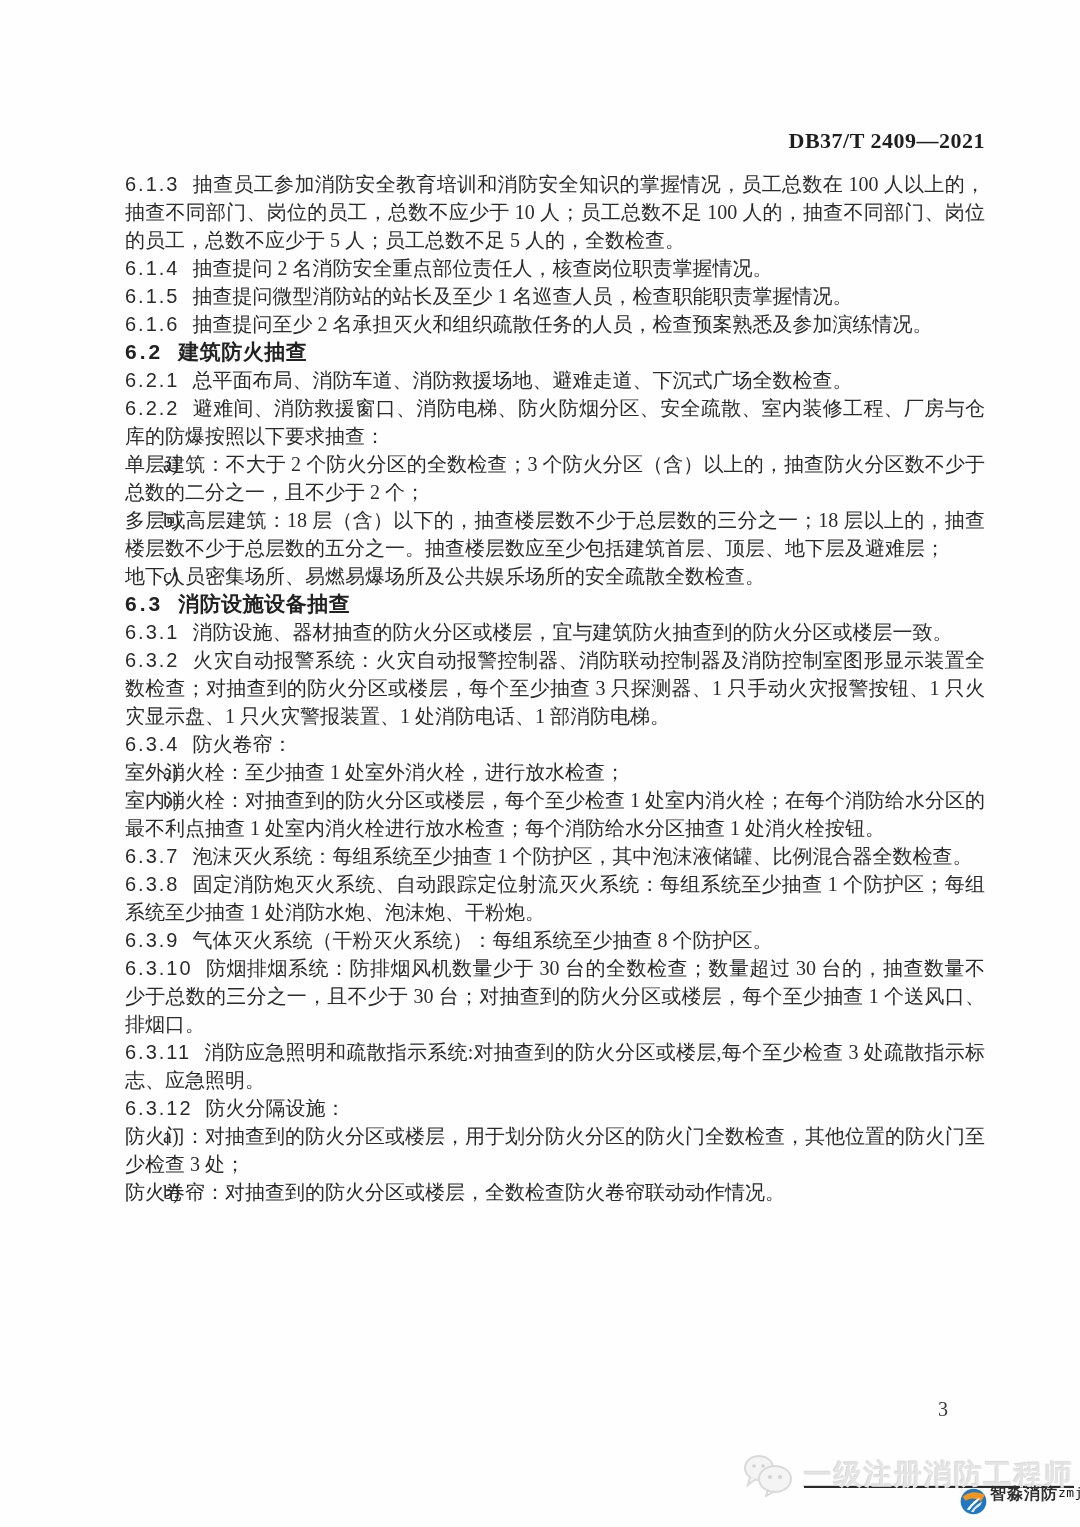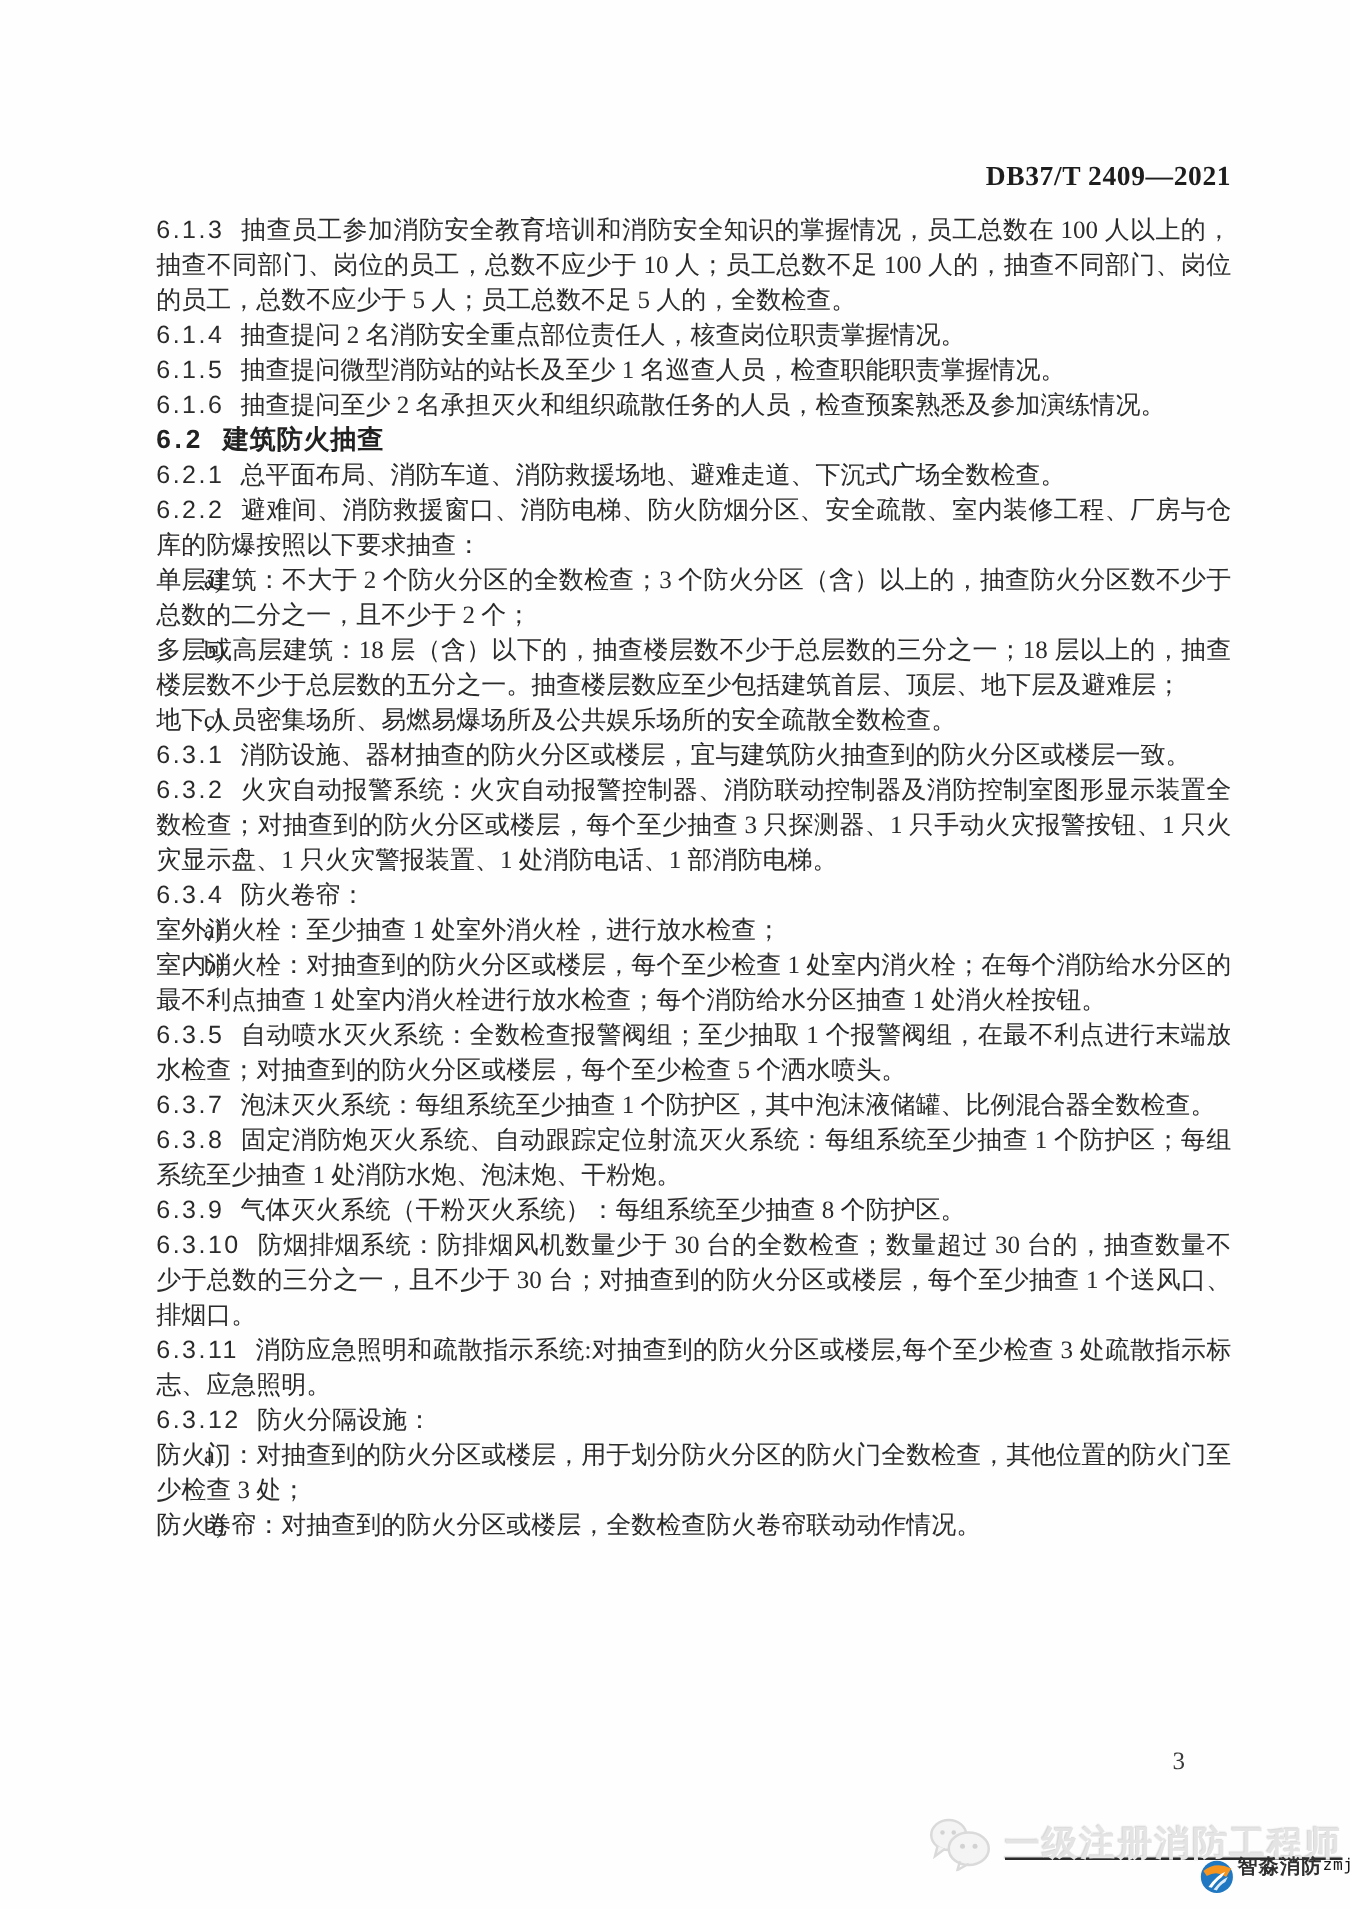--- a/index.html
+++ b/index.html
@@ -83,26 +83,26 @@
       <p class="clause"><span class="num">6.1.3</span><span class="txt">抽查员工参加消防安全教育培训和消防安全知识的掌握情况，员工总数在 100 人以上的，抽查不同部门、岗位的员工，总数不应少于 10 人；员工总数不足 100 人的，抽查不同部门、岗位的员工，总数不应少于 5 人；员工总数不足 5 人的，全数检查。</span></p>
       <p class="clause"><span class="num">6.1.4</span><span class="txt">抽查提问 2 名消防安全重点部位责任人，核查岗位职责掌握情况。</span></p>
       <p class="clause"><span class="num">6.1.5</span><span class="txt">抽查提问微型消防站的站长及至少 1 名巡查人员，检查职能职责掌握情况。</span></p>
       <p class="clause"><span class="num">6.1.6</span><span class="txt">抽查提问至少 2 名承担灭火和组织疏散任务的人员，检查预案熟悉及参加演练情况。</span></p>
       <h2 class="heading"><span class="num">6.2</span><span class="txt">建筑防火抽查</span></h2>
       <p class="clause"><span class="num">6.2.1</span><span class="txt">总平面布局、消防车道、消防救援场地、避难走道、下沉式广场全数检查。</span></p>
       <p class="clause"><span class="num">6.2.2</span><span class="txt">避难间、消防救援窗口、消防电梯、防火防烟分区、安全疏散、室内装修工程、厂房与仓库的防爆按照以下要求抽查：</span></p>
       <p class="item"><span class="num">a)</span><span class="txt">单层建筑：不大于 2 个防火分区的全数检查；3 个防火分区（含）以上的，抽查防火分区数不少于总数的二分之一，且不少于 2 个；</span></p>
       <p class="item"><span class="num">b)</span><span class="txt">多层或高层建筑：18 层（含）以下的，抽查楼层数不少于总层数的三分之一；18 层以上的，抽查楼层数不少于总层数的五分之一。抽查楼层数应至少包括建筑首层、顶层、地下层及避难层；</span></p>
       <p class="item"><span class="num">c)</span><span class="txt">地下人员密集场所、易燃易爆场所及公共娱乐场所的安全疏散全数检查。</span></p>
+      <h2 class="heading"><span class="num">6.3</span><span class="txt">消防设施设备抽查</span></h2>
       <p class="clause"><span class="num">6.3.1</span><span class="txt">消防设施、器材抽查的防火分区或楼层，宜与建筑防火抽查到的防火分区或楼层一致。</span></p>
       <p class="clause"><span class="num">6.3.2</span><span class="txt">火灾自动报警系统：火灾自动报警控制器、消防联动控制器及消防控制室图形显示装置全数检查；对抽查到的防火分区或楼层，每个至少抽查 3 只探测器、1 只手动火灾报警按钮、1 只火灾显示盘、1 只火灾警报装置、1 处消防电话、1 部消防电梯。</span></p>
       <p class="clause"><span class="num">6.3.4</span><span class="txt">防火卷帘：</span></p>
       <p class="item"><span class="num">a)</span><span class="txt">室外消火栓：至少抽查 1 处室外消火栓，进行放水检查；</span></p>
       <p class="item"><span class="num">b)</span><span class="txt">室内消火栓：对抽查到的防火分区或楼层，每个至少检查 1 处室内消火栓；在每个消防给水分区的最不利点抽查 1 处室内消火栓进行放水检查；每个消防给水分区抽查 1 处消火栓按钮。</span></p>
-      <p class="clause"><span class="num">6.3.5</span><span class="txt">自动喷水灭火系统：全数检查报警阀组；至少抽取 1 个报警阀组，在最不利点进行末端放水检查；对抽查到的防火分区或楼层，每个至少检查 5 个洒水喷头。</span></p>
       <p class="clause"><span class="num">6.3.7</span><span class="txt">泡沫灭火系统：每组系统至少抽查 1 个防护区，其中泡沫液储罐、比例混合器全数检查。</span></p>
       <p class="clause"><span class="num">6.3.8</span><span class="txt">固定消防炮灭火系统、自动跟踪定位射流灭火系统：每组系统至少抽查 1 个防护区；每组系统至少抽查 1 处消防水炮、泡沫炮、干粉炮。</span></p>
       <p class="clause"><span class="num">6.3.9</span><span class="txt">气体灭火系统（干粉灭火系统）：每组系统至少抽查 8 个防护区。</span></p>
       <p class="clause"><span class="num">6.3.10</span><span class="txt">防烟排烟系统：防排烟风机数量少于 30 台的全数检查；数量超过 30 台的，抽查数量不少于总数的三分之一，且不少于 30 台；对抽查到的防火分区或楼层，每个至少抽查 1 个送风口、排烟口。</span></p>
       <p class="clause"><span class="num">6.3.11</span><span class="txt">消防应急照明和疏散指示系统:对抽查到的防火分区或楼层,每个至少检查 3 处疏散指示标志、应急照明。</span></p>
       <p class="clause"><span class="num">6.3.12</span><span class="txt">防火分隔设施：</span></p>
       <p class="item"><span class="num">a)</span><span class="txt">防火门：对抽查到的防火分区或楼层，用于划分防火分区的防火门全数检查，其他位置的防火门至少检查 3 处；</span></p>
       <p class="item"><span class="num">b)</span><span class="txt">防火卷帘：对抽查到的防火分区或楼层，全数检查防火卷帘联动动作情况。</span></p>
     </main>
 

